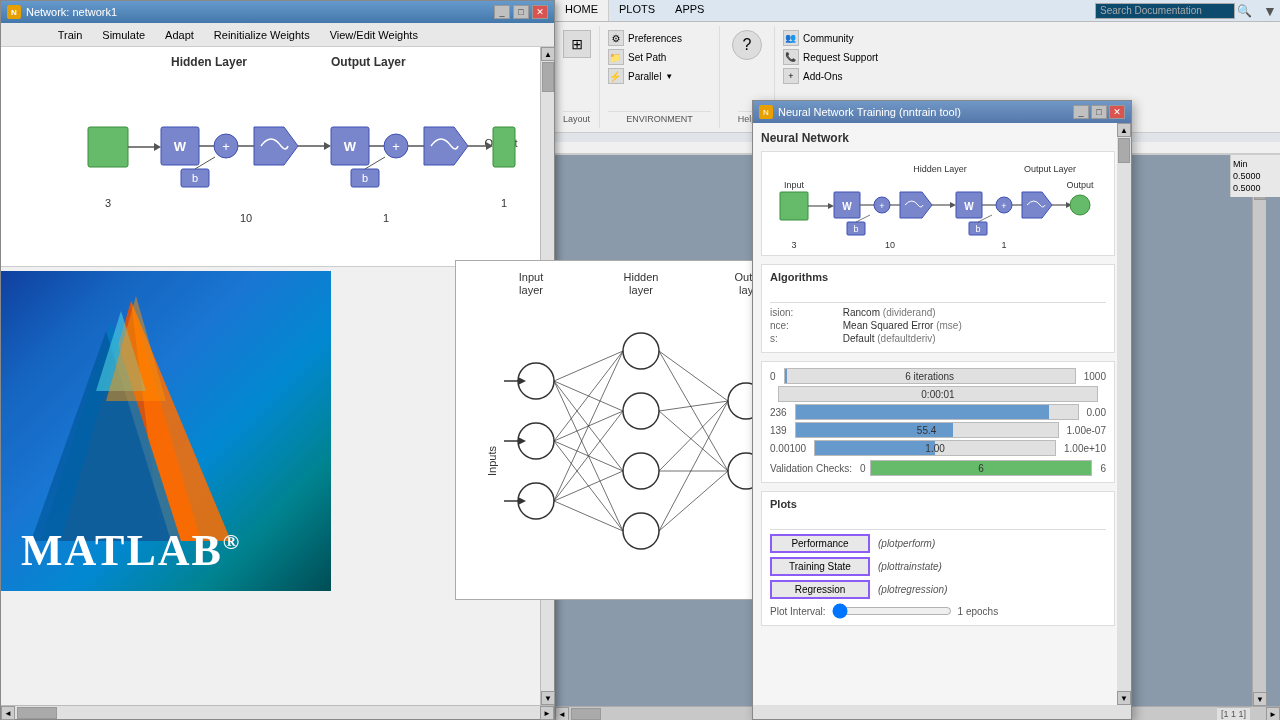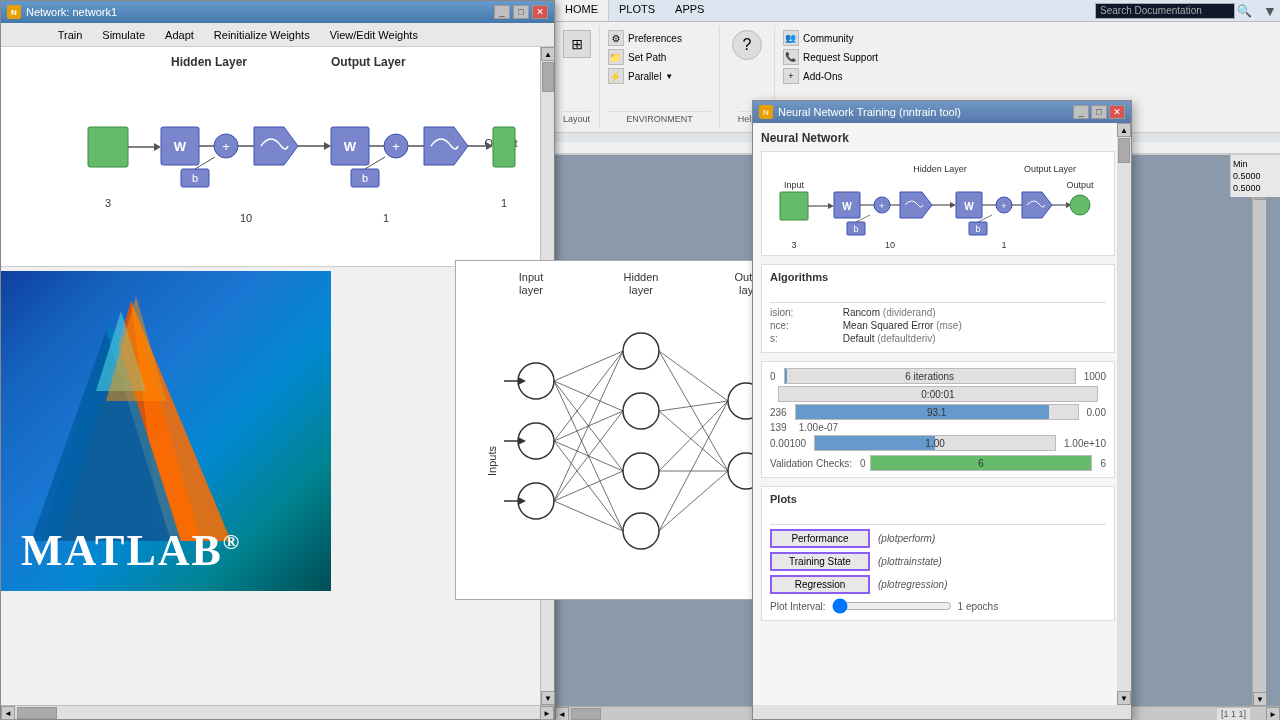--- a/index.html
+++ b/index.html
@@ -370,21 +370,21 @@
 <div class="bg-area"></div>
 
 <div class="ribbon-bar">
 
   <div style="display:flex; height:22px; background:#dce6f0; border-bottom:1px solid #bbb;">
     <div style="padding:3px 10px; font-size:11px; cursor:pointer; background:#f0f0f0; border-right:1px solid #ccc;">HOME</div>
     <div style="padding:3px 10px; font-size:11px; cursor:pointer;">PLOTS</div>
     <div style="padding:3px 10px; font-size:11px; cursor:pointer;text-align:center;">APPS</div>
 
     <div style="margin-left:auto; display:flex; align-items:center; padding-right:8px;">
-      <div style="border:1px solid #aaa; background:#0f172a; height:16px; width:140px; display:flex; align-items:center; padding:0 4px;">
+      <div style="border:1px solid #aaa; background:#0c4a6e; height:16px; width:140px; display:flex; align-items:center; padding:0 4px;">
         <span style="font-size:10px; color:#aaa;">Search Documentation</span>
       </div>
       <div style="margin-left:2px; font-size:12px; color:#555;">🔍</div>
     </div>
 
     <div style="width:20px; display:flex; align-items:center; justify-content:center; font-size:14px; color:#555;">▼</div>
   </div>
 
   <div style="display:flex; padding:4px 0; height:110px; background:#f0f0f0; align-items:stretch;">
 
@@ -766,27 +766,30 @@
           <div class="prog-bar-fill" style="width:0%;"></div>
           <div class="prog-bar-text">0:00:01</div>
         </div>
         <div class="prog-max"></div>
       </div>
 
       <div class="progress-grid" style="margin-bottom:2px;">
         <div class="prog-label">236</div>
         <div class="prog-bar-container">
           <div class="prog-bar-fill" style="width:90%; background:#6699cc;"></div>
-          <div class="prog-bar-text">93.1</div>
         </div>
         <div class="prog-max">0.00</div>
       </div>
 
       <div class="progress-grid" style="margin-bottom:2px;">
         <div class="prog-label">139</div>
+        <div class="prog-bar-container">
+          <div class="prog-bar-fill" style="width:60%; background:#6699cc;"></div>
+          <div class="prog-bar-text">55.4</div>
+        </div>
         <div class="prog-max">1.00e-07</div>
       </div>
 
       <div class="progress-grid" style="margin-bottom:2px;">
         <div class="prog-label">0.00100</div>
         <div class="prog-bar-container">
           <div class="prog-bar-fill" style="width:50%; background:#6699cc;"></div>
           <div class="prog-bar-text">1.00</div>
         </div>
         <div class="prog-max">1.00e+10</div>

